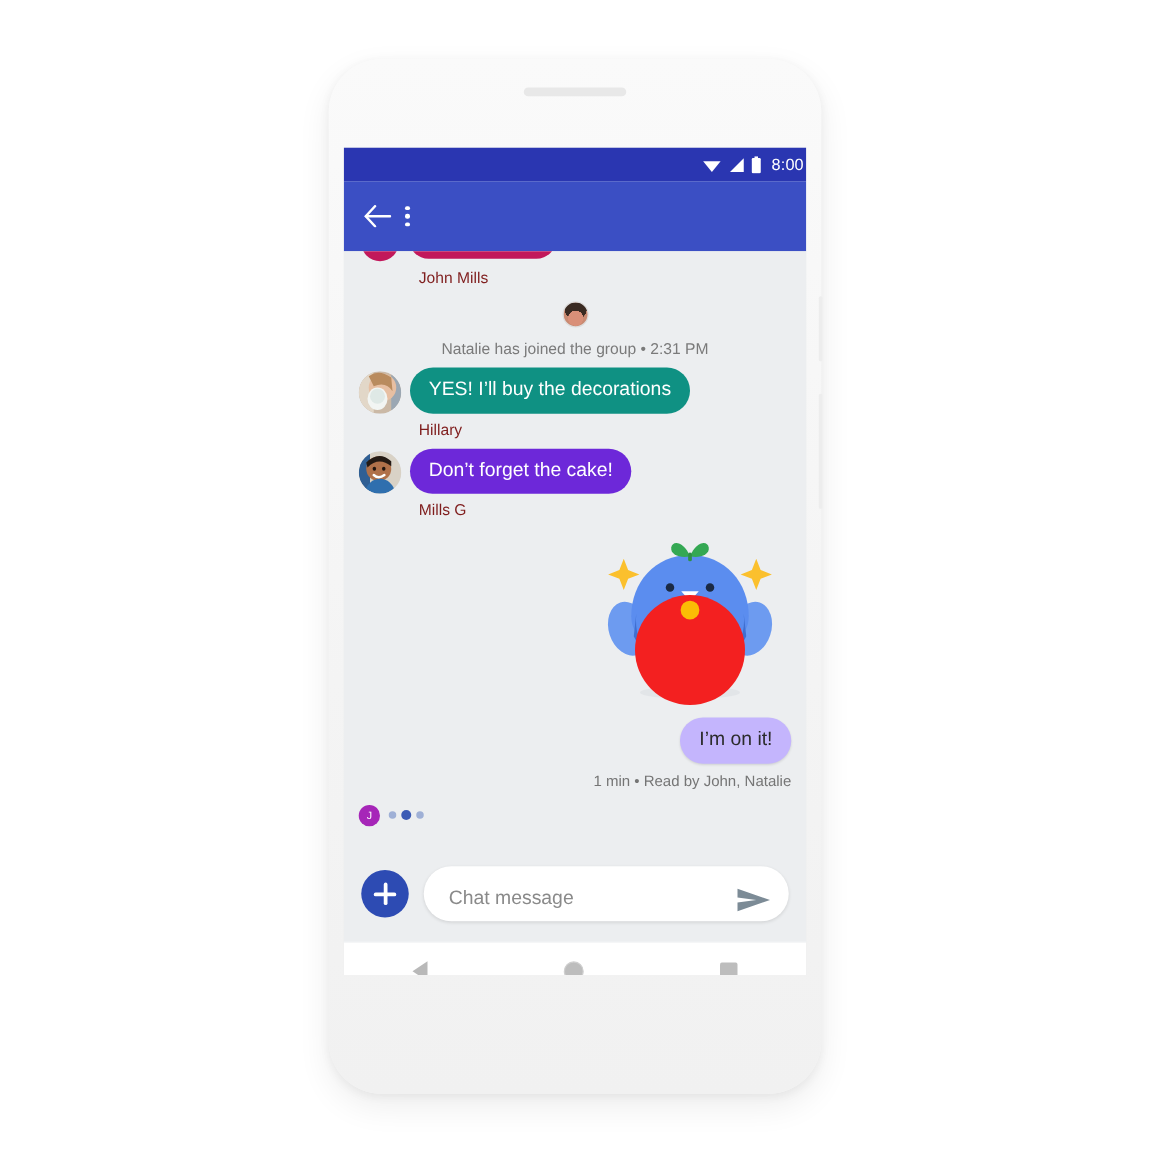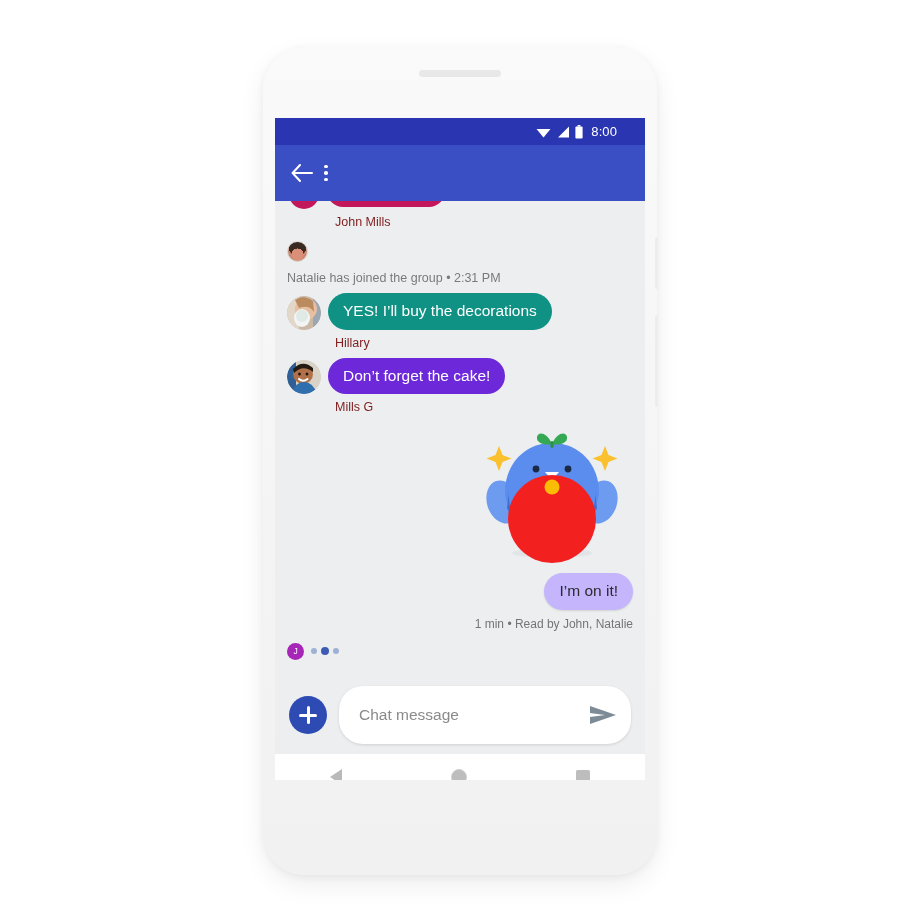--- a/index.html
+++ b/index.html
@@ -58,21 +58,21 @@
     overflow: hidden;
   }
 
   
   .statusbar {
     height: 27px;
     background: #2a36b1;
     display: flex;
     align-items: center;
     justify-content: flex-end;
-    padding-right: 28px;
+    padding-right: 2px;
     gap: 6px;
   }
   .sb-icons { display: flex; align-items: center; gap: 5px; }
   .icon-wifi { width: 15px; height: 12px; }
   .icon-signal { width: 14px; height: 12px; }
   .icon-batt { width: 8px; height: 14px; }
   .sb-time {
     color: #ffffff;
     font-size: 13px;
     letter-spacing: 0.1px;
@@ -148,20 +148,21 @@
 
   .sender-label {
     font-size: 12.5px;
     color: #7f1d1d;
     margin-left: 48px;
     margin-top: 6px;
   }
 
   
   .join-event {
+    text-align: center;
     margin-top: 12px;
   }
   .join-av {
     width: 21px; height: 21px;
     border-radius: 50%;
     display: inline-block;
     background:
       radial-gradient(circle at 50% 66%, #d98f78 0 38%, transparent 39%),
       radial-gradient(circle at 50% 26%, #3a2a22 0 52%, transparent 53%),
       #c98a72;
@@ -276,26 +277,26 @@
   .plus-glyph::before {
     content:""; position:absolute; left:0; top:7.5px;
     width:18px; height:3px; background:#fff; border-radius:1.5px;
   }
   .plus-glyph::after {
     content:""; position:absolute; top:0; left:7.5px;
     width:3px; height:18px; background:#fff; border-radius:1.5px;
   }
   .input-pill {
     flex: 1 1 auto;
-    height: 58px;
+    height: 44px;
     background: #ffffff;
     border-radius: 24px;
     display: flex;
-    align-items: center;
-    padding: 0 14px 0 18px;
+    align-items: flex-start;
+    padding: 16px 14px 0 18px;
     box-shadow: 0 1px 3px rgba(0,0,0,0.12);
     box-sizing: border-box;
   }
   .chat-input {
     flex: 1 1 auto;
     border: none;
     outline: none;
     font-size: 15.5px;
     color: #2b2b2b;
     font-family: "Liberation Sans", sans-serif;

